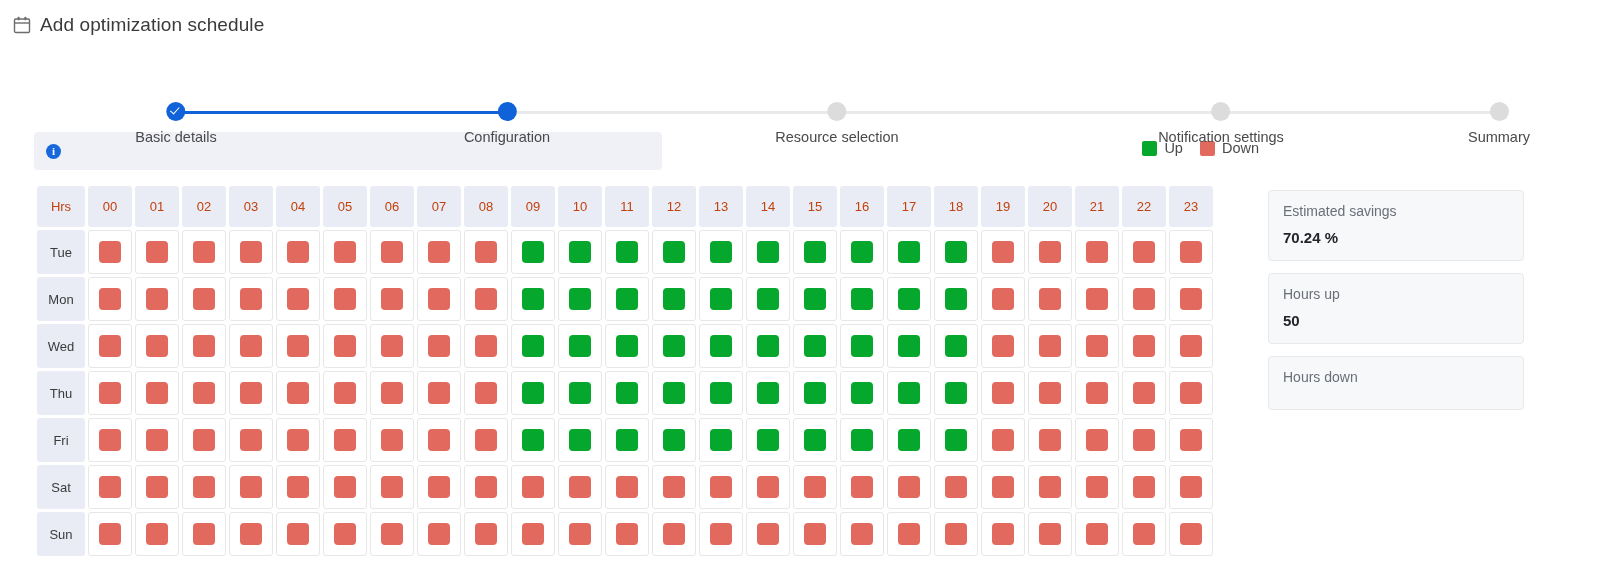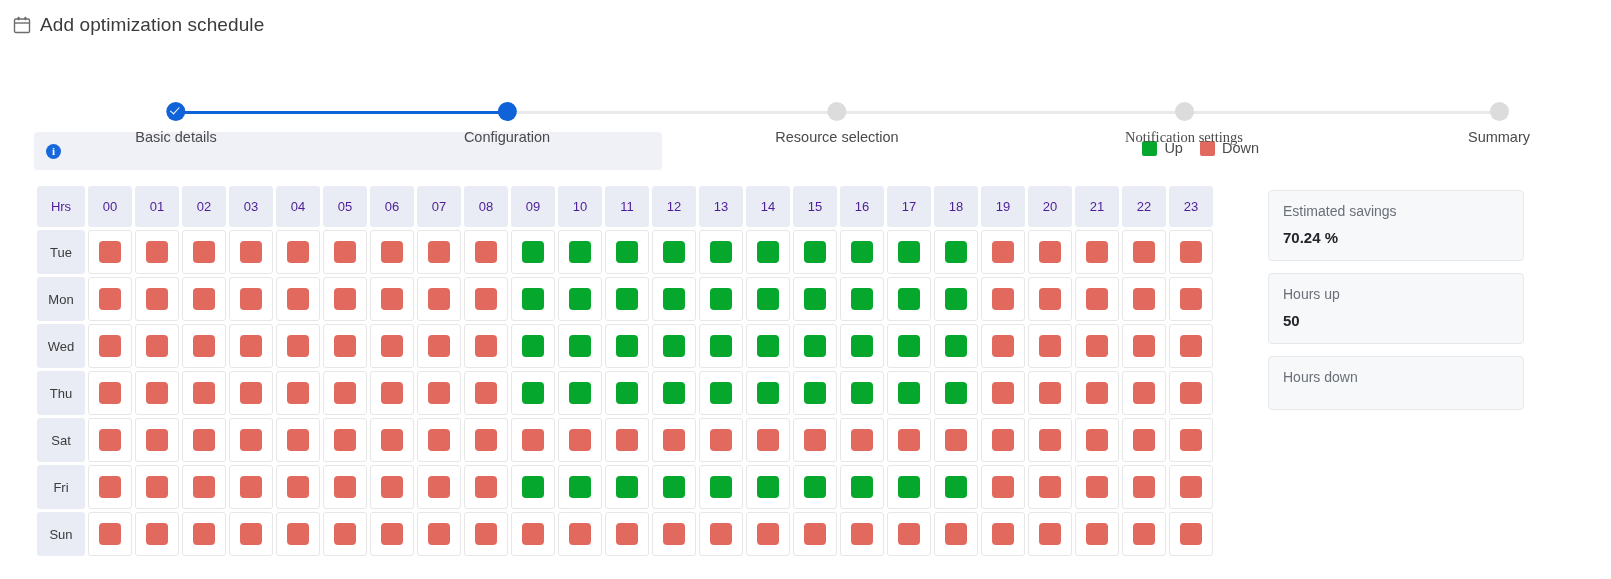--- a/index.html
+++ b/index.html
@@ -124,21 +124,21 @@
   
   .grid { border-collapse: separate; border-spacing: 3px; }
   .grid td, .grid th { padding: 0; }
 
   .hdr-cell {
     width: 44px; height: 41px;
     background: #e9ecf5;
     border-radius: 3px;
     font-size: 13px;
     font-weight: normal;
-    color: #4c1d95;
+    color: #c2410c;
     text-align: center;
     vertical-align: middle;
   }
   .hdr-cell.corner { width: 48px; }
   .day-cell {
     width: 48px; height: 44px;
     background: #e9ecf5;
     border-radius: 3px;
     font-size: 13px;
     color: #3b3b3b;
@@ -213,21 +213,21 @@
         <div class="step-label">Basic details</div>
       </div>
       <div class="step current" style="left: 507px;">
         <div class="dot"></div>
         <div class="step-label">Configuration</div>
       </div>
       <div class="step upcoming" style="left: 837px;">
         <div class="dot"></div>
         <div class="step-label">Resource selection</div>
       </div>
-      <div class="step upcoming" style="left: 1184px; font-family: Liberation Serif, serif;">
+      <div class="step upcoming" style="left: 1221px;">
         <div class="dot"></div>
         <div class="step-label">Notification settings</div>
       </div>
       <div class="step upcoming" style="left: 1499px;">
         <div class="dot"></div>
         <div class="step-label">Summary</div>
       </div>
     </div>
 </div>
 
@@ -381,67 +381,67 @@
           <td class="slot"><span class="chip up" style="background: rgb(5, 168, 44);"></span></td>
           <td class="slot"><span class="chip up" style="background: rgb(5, 168, 44);"></span></td>
           <td class="slot"><span class="chip up" style="background: rgb(5, 168, 44);"></span></td>
           <td class="slot"><span class="chip down" style="background: rgb(226, 105, 94);"></span></td>
           <td class="slot"><span class="chip down" style="background: rgb(226, 105, 94);"></span></td>
           <td class="slot"><span class="chip down" style="background: rgb(226, 105, 94);"></span></td>
           <td class="slot"><span class="chip down" style="background: rgb(226, 105, 94);"></span></td>
           <td class="slot"><span class="chip down" style="background: rgb(226, 105, 94);"></span></td>
         </tr>
         <tr>
+          <td class="day-cell">Fri</td>
+          <td class="slot"><span class="chip down" style="background: rgb(226, 105, 94);"></span></td>
+          <td class="slot"><span class="chip down" style="background: rgb(226, 105, 94);"></span></td>
+          <td class="slot"><span class="chip down" style="background: rgb(226, 105, 94);"></span></td>
+          <td class="slot"><span class="chip down" style="background: rgb(226, 105, 94);"></span></td>
+          <td class="slot"><span class="chip down" style="background: rgb(226, 105, 94);"></span></td>
+          <td class="slot"><span class="chip down" style="background: rgb(226, 105, 94);"></span></td>
+          <td class="slot"><span class="chip down" style="background: rgb(226, 105, 94);"></span></td>
+          <td class="slot"><span class="chip down" style="background: rgb(226, 105, 94);"></span></td>
+          <td class="slot"><span class="chip down" style="background: rgb(226, 105, 94);"></span></td>
+          <td class="slot"><span class="chip up" style="background: rgb(5, 168, 44);"></span></td>
+          <td class="slot"><span class="chip up" style="background: rgb(5, 168, 44);"></span></td>
+          <td class="slot"><span class="chip up" style="background: rgb(5, 168, 44);"></span></td>
+          <td class="slot"><span class="chip up" style="background: rgb(5, 168, 44);"></span></td>
+          <td class="slot"><span class="chip up" style="background: rgb(5, 168, 44);"></span></td>
+          <td class="slot"><span class="chip up" style="background: rgb(5, 168, 44);"></span></td>
+          <td class="slot"><span class="chip up" style="background: rgb(5, 168, 44);"></span></td>
+          <td class="slot"><span class="chip up" style="background: rgb(5, 168, 44);"></span></td>
+          <td class="slot"><span class="chip up" style="background: rgb(5, 168, 44);"></span></td>
+          <td class="slot"><span class="chip up" style="background: rgb(5, 168, 44);"></span></td>
+          <td class="slot"><span class="chip down" style="background: rgb(226, 105, 94);"></span></td>
+          <td class="slot"><span class="chip down" style="background: rgb(226, 105, 94);"></span></td>
+          <td class="slot"><span class="chip down" style="background: rgb(226, 105, 94);"></span></td>
+          <td class="slot"><span class="chip down" style="background: rgb(226, 105, 94);"></span></td>
+          <td class="slot"><span class="chip down" style="background: rgb(226, 105, 94);"></span></td>
+        </tr>
+        <tr>
           <td class="day-cell">Sat</td>
           <td class="slot"><span class="chip down" style="background: rgb(226, 105, 94);"></span></td>
           <td class="slot"><span class="chip down" style="background: rgb(226, 105, 94);"></span></td>
           <td class="slot"><span class="chip down" style="background: rgb(226, 105, 94);"></span></td>
           <td class="slot"><span class="chip down" style="background: rgb(226, 105, 94);"></span></td>
           <td class="slot"><span class="chip down" style="background: rgb(226, 105, 94);"></span></td>
           <td class="slot"><span class="chip down" style="background: rgb(226, 105, 94);"></span></td>
           <td class="slot"><span class="chip down" style="background: rgb(226, 105, 94);"></span></td>
           <td class="slot"><span class="chip down" style="background: rgb(226, 105, 94);"></span></td>
           <td class="slot"><span class="chip down" style="background: rgb(226, 105, 94);"></span></td>
           <td class="slot"><span class="chip down" style="background: rgb(226, 105, 94);"></span></td>
           <td class="slot"><span class="chip down" style="background: rgb(226, 105, 94);"></span></td>
           <td class="slot"><span class="chip down" style="background: rgb(226, 105, 94);"></span></td>
           <td class="slot"><span class="chip down" style="background: rgb(226, 105, 94);"></span></td>
           <td class="slot"><span class="chip down" style="background: rgb(226, 105, 94);"></span></td>
           <td class="slot"><span class="chip down" style="background: rgb(226, 105, 94);"></span></td>
           <td class="slot"><span class="chip down" style="background: rgb(226, 105, 94);"></span></td>
           <td class="slot"><span class="chip down" style="background: rgb(226, 105, 94);"></span></td>
           <td class="slot"><span class="chip down" style="background: rgb(226, 105, 94);"></span></td>
           <td class="slot"><span class="chip down" style="background: rgb(226, 105, 94);"></span></td>
-          <td class="slot"><span class="chip down" style="background: rgb(226, 105, 94);"></span></td>
-          <td class="slot"><span class="chip down" style="background: rgb(226, 105, 94);"></span></td>
-          <td class="slot"><span class="chip down" style="background: rgb(226, 105, 94);"></span></td>
-          <td class="slot"><span class="chip down" style="background: rgb(226, 105, 94);"></span></td>
-          <td class="slot"><span class="chip down" style="background: rgb(226, 105, 94);"></span></td>
-        </tr>
-        <tr>
-          <td class="day-cell">Fri</td>
-          <td class="slot"><span class="chip down" style="background: rgb(226, 105, 94);"></span></td>
-          <td class="slot"><span class="chip down" style="background: rgb(226, 105, 94);"></span></td>
-          <td class="slot"><span class="chip down" style="background: rgb(226, 105, 94);"></span></td>
-          <td class="slot"><span class="chip down" style="background: rgb(226, 105, 94);"></span></td>
-          <td class="slot"><span class="chip down" style="background: rgb(226, 105, 94);"></span></td>
-          <td class="slot"><span class="chip down" style="background: rgb(226, 105, 94);"></span></td>
-          <td class="slot"><span class="chip down" style="background: rgb(226, 105, 94);"></span></td>
-          <td class="slot"><span class="chip down" style="background: rgb(226, 105, 94);"></span></td>
-          <td class="slot"><span class="chip down" style="background: rgb(226, 105, 94);"></span></td>
-          <td class="slot"><span class="chip up" style="background: rgb(5, 168, 44);"></span></td>
-          <td class="slot"><span class="chip up" style="background: rgb(5, 168, 44);"></span></td>
-          <td class="slot"><span class="chip up" style="background: rgb(5, 168, 44);"></span></td>
-          <td class="slot"><span class="chip up" style="background: rgb(5, 168, 44);"></span></td>
-          <td class="slot"><span class="chip up" style="background: rgb(5, 168, 44);"></span></td>
-          <td class="slot"><span class="chip up" style="background: rgb(5, 168, 44);"></span></td>
-          <td class="slot"><span class="chip up" style="background: rgb(5, 168, 44);"></span></td>
-          <td class="slot"><span class="chip up" style="background: rgb(5, 168, 44);"></span></td>
-          <td class="slot"><span class="chip up" style="background: rgb(5, 168, 44);"></span></td>
-          <td class="slot"><span class="chip up" style="background: rgb(5, 168, 44);"></span></td>
           <td class="slot"><span class="chip down" style="background: rgb(226, 105, 94);"></span></td>
           <td class="slot"><span class="chip down" style="background: rgb(226, 105, 94);"></span></td>
           <td class="slot"><span class="chip down" style="background: rgb(226, 105, 94);"></span></td>
           <td class="slot"><span class="chip down" style="background: rgb(226, 105, 94);"></span></td>
           <td class="slot"><span class="chip down" style="background: rgb(226, 105, 94);"></span></td>
         </tr>
         <tr>
           <td class="day-cell">Sun</td>
           <td class="slot"><span class="chip down" style="background: rgb(226, 105, 94);"></span></td>
           <td class="slot"><span class="chip down" style="background: rgb(226, 105, 94);"></span></td>

